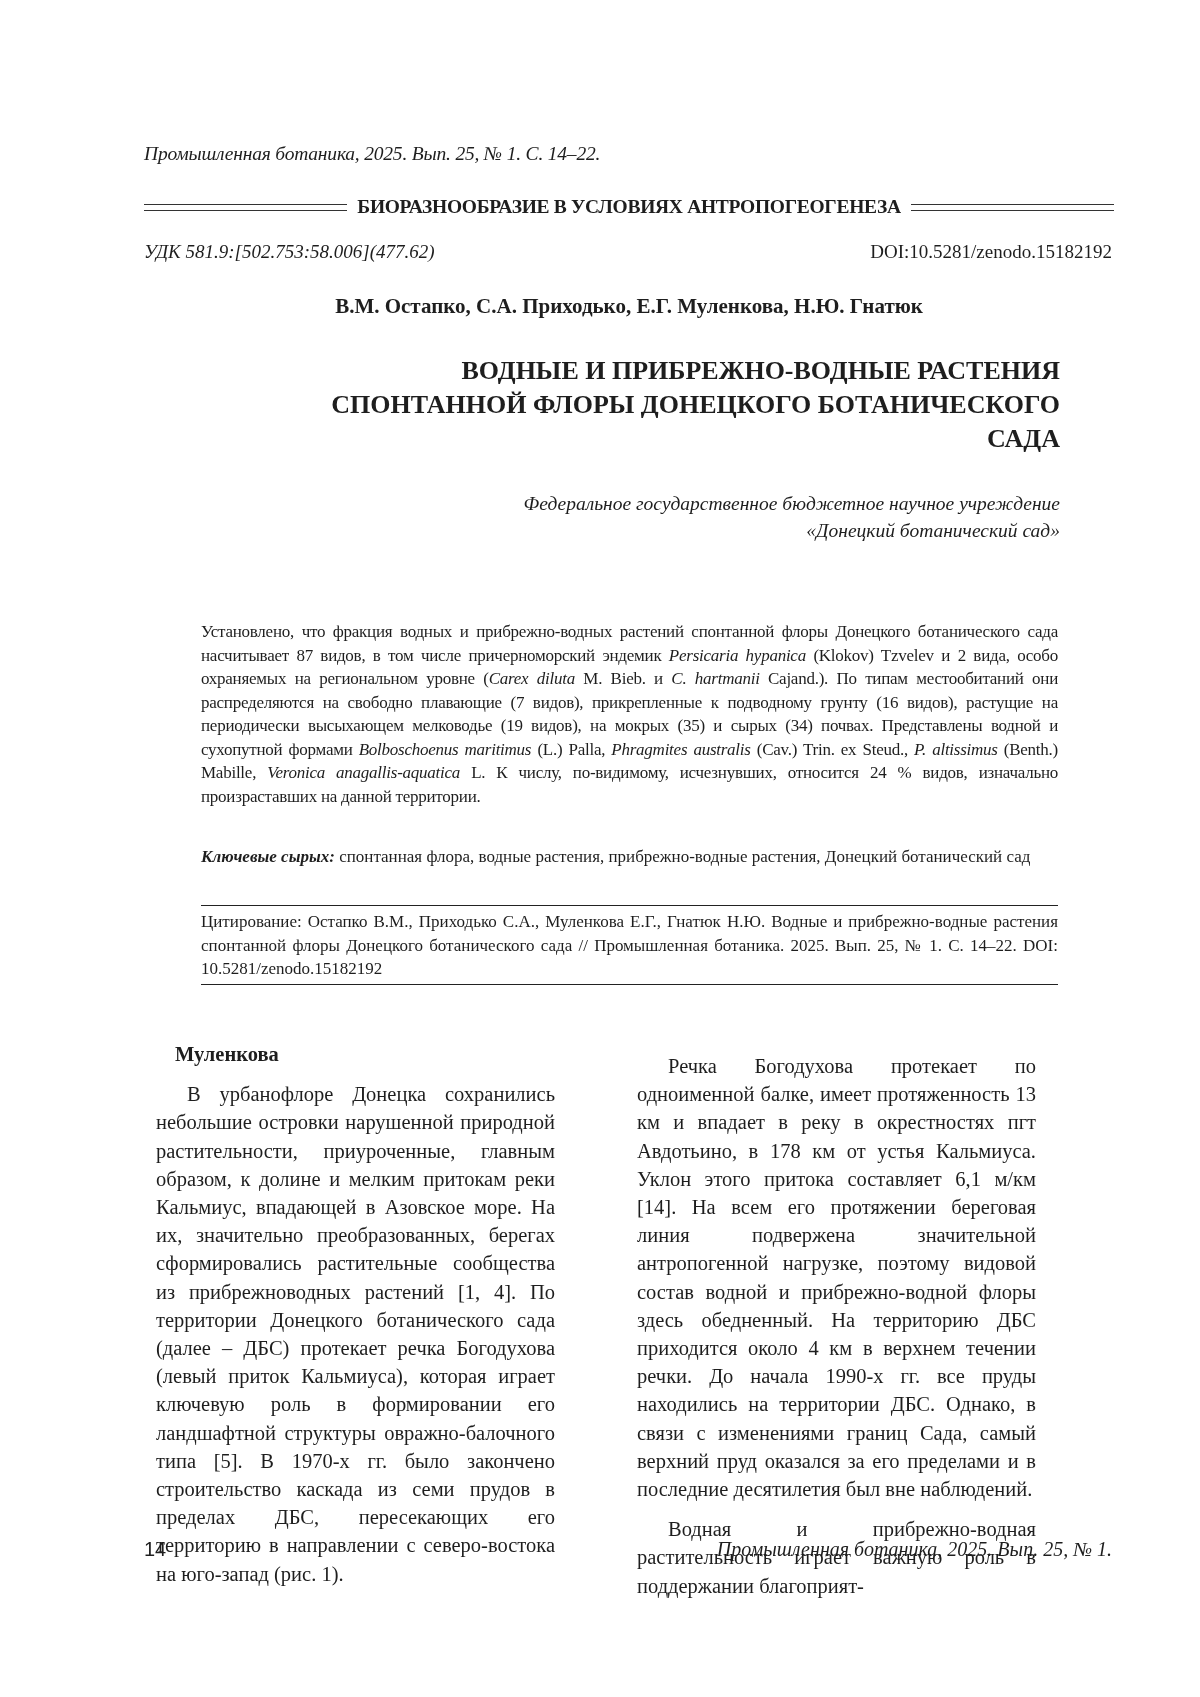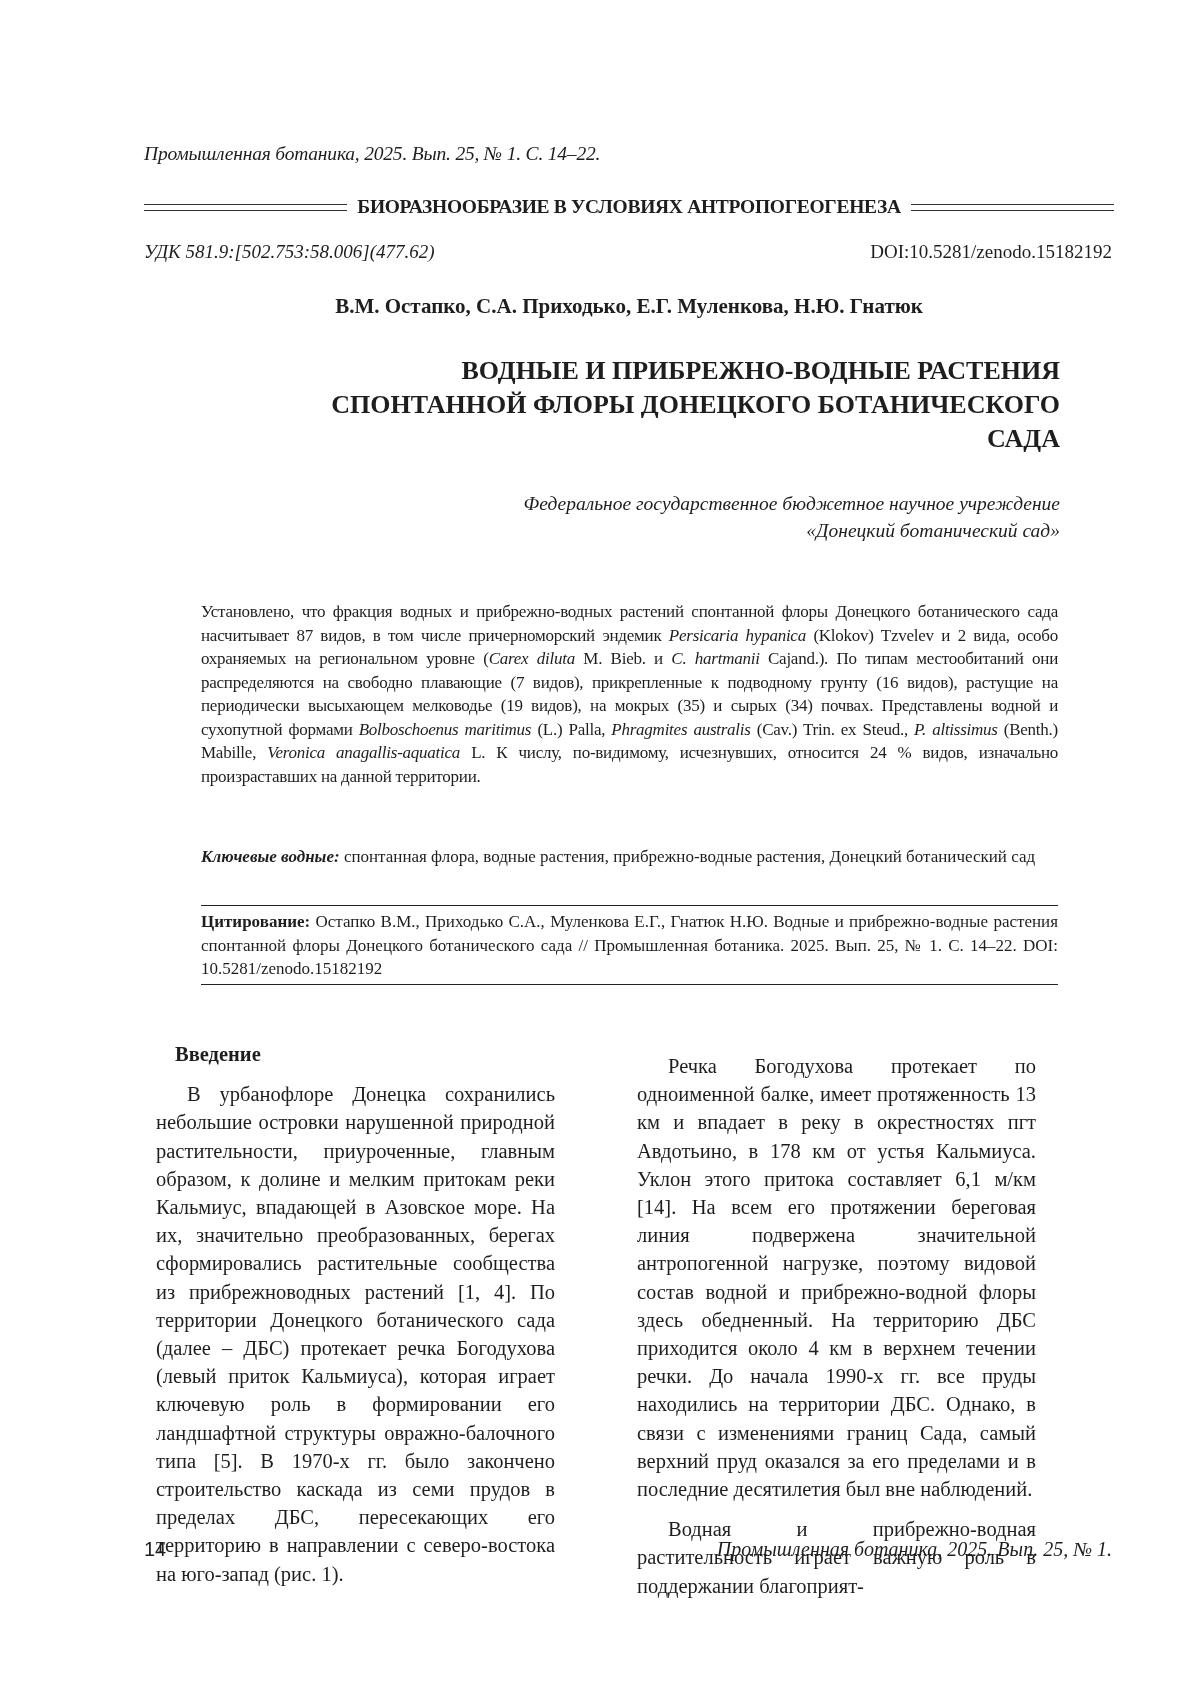--- a/index.html
+++ b/index.html
@@ -7,26 +7,26 @@
   .abs { position: absolute; }
   .journal-head { left: 144px; top: 143px; font-style: italic; font-size: 19.5px; letter-spacing: -0.2px; }
   .rubric { left: 144px; top: 192px; width: 970px; height: 30px; display: flex; align-items: center; gap: 8px; }
   .rubric .dbl { flex: 1; height: 5px; border-top: 1.5px solid #333; border-bottom: 1.5px solid #333; }
   .rubric .txt { font-weight: bold; font-size: 19.5px; letter-spacing: -0.3px; padding: 0 2px; white-space: nowrap; }
   .udk { left: 144px; top: 241px; font-style: italic; font-size: 19px; }
   .doi { right: 88px; top: 241px; font-size: 19px; }
   .authors { left: 144px; width: 970px; top: 294px; text-align: center; font-weight: bold; font-size: 21px; }
   .title { left: 200px; width: 860px; top: 354px; text-align: right; font-weight: bold; font-size: 26px; line-height: 34px; }
   .affil { left: 200px; width: 860px; top: 490px; text-align: right; font-style: italic; font-size: 19.5px; line-height: 27px; }
-  .abstract { left: 201px; width: 857px; top: 600px; font-size: 17px; line-height: 23.5px; text-align: justify; letter-spacing: -0.25px; }
+  .abstract { left: 201px; width: 857px; top: 620px; font-size: 17px; line-height: 23.5px; text-align: justify; letter-spacing: -0.25px; }
   .abstract i { font-style: italic; }
   .keywords { left: 201px; width: 857px; top: 845px; font-size: 17px; line-height: 23.5px; text-align: justify; }
   .kw-label { font-weight: bold; font-style: italic; }
   .cite-box { left: 201px; width: 857px; top: 905px; border-top: 1.5px solid #222; border-bottom: 1.5px solid #222; padding: 4px 0 3px 0; font-size: 17px; line-height: 23.5px; text-align: justify; }
-  .cite-label { font-weight: bold; }
+  .cite-label { font-weight: normal; }
   .col { top: 1040px; width: 423px; font-size: 20.5px; line-height: 28.2px; text-align: justify; }
   .col-left { left: 144px; }
   .col-right { left: 625px; }
   .col p { margin: 12px; text-indent: 31px; }
   .col .section-head { font-weight: bold; text-indent: 31px; margin: 0; }
   .col-right p + p { margin-top: 6px; }
   .page-num { left: 144px; top: 1538px; font-family: "Liberation Sans", sans-serif; font-size: 20px; }
   .footer-journal { right: 88px; top: 1538px; font-style: italic; font-size: 20px; }
 </style>
 </head>
@@ -52,29 +52,29 @@
 </div>
 
 <div class="abs affil">
   <div>Федеральное государственное бюджетное научное учреждение</div>
   <div>«Донецкий ботанический сад»</div>
 </div>
 
 <div class="abs abstract" id="abstract-box"><span>Установлено, что фракция водных и прибрежно-водных растений спонтанной флоры Донецкого ботанического сада насчитывает 87 видов, в том числе причерноморский эндемик </span><i>Persicaria hypanica</i><span> (Klokov) Tzvelev и 2 вида, особо охраняемых на региональном уровне (</span><i>Carex diluta</i><span> M. Bieb. и </span><i>C. hartmanii</i><span> Cajand.). По типам местообитаний они распределяются на свободно плавающие (7 видов), прикрепленные к подводному грунту (16 видов), растущие на периодически высыхающем мелководье (19 видов), на мокрых (35) и сырых (34) почвах. Представлены водной и сухопутной формами </span><i>Bolboschoenus maritimus</i><span> (L.) Palla, </span><i>Phragmites australis</i><span> (Cav.) Trin. ex Steud., </span><i>P. altissimus</i><span> (Benth.) Mabille, </span><i>Veronica anagallis-aquatica</i><span> L. К числу, по-видимому, исчезнувших, относится 24 % видов, изначально произраставших на данной территории.</span></div>
 
 <div class="abs keywords">
-  <span class="kw-label">Ключевые водные:</span><span> спонтанная флора, водные растения, прибрежно-водные растения, Донецкий ботанический сад</span>
+  <span class="kw-label">Ключевые сырых:</span><span> спонтанная флора, водные растения, прибрежно-водные растения, Донецкий ботанический сад</span>
 </div>
 
 <div class="abs cite-box">
   <span class="cite-label">Цитирование:</span><span> Остапко В.М., Приходько С.А., Муленкова Е.Г., Гнатюк Н.Ю. Водные и прибрежно-водные растения спонтанной флоры Донецкого ботанического сада // Промышленная ботаника. 2025. Вып. 25, № 1. С. 14–22. DOI: 10.5281/zenodo.15182192</span>
 </div>
 
 <div class="abs col col-left">
-  <p class="section-head">Введение</p>
+  <p class="section-head">Муленкова</p>
   <p>В урбанофлоре Донецка сохранились небольшие островки нарушенной природной растительности, приуроченные, главным образом, к долине и мелким притокам реки Кальмиус, впадающей в Азовское море. На их, значительно преобразованных, берегах сформировались растительные сообщества из прибрежноводных растений [1, 4]. По территории Донецкого ботанического сада (далее – ДБС) протекает речка Богодухова (левый приток Кальмиуса), которая играет ключевую роль в формировании его ландшафтной структуры овражно-балочного типа [5]. В 1970-х гг. было закончено строительство каскада из семи прудов в пределах ДБС, пересекающих его территорию в направлении с северо-востока на юго-запад (рис. 1).</p>
 </div>
 
 <div class="abs col col-right">
   <p>Речка Богодухова протекает по одноименной балке, имеет протяженность 13 км и впадает в реку в окрестностях пгт Авдотьино, в 178 км от устья Кальмиуса. Уклон этого притока составляет 6,1 м/км [14]. На всем его протяжении береговая линия подвержена значительной антропогенной нагрузке, поэтому видовой состав водной и прибрежно-водной флоры здесь обедненный. На территорию ДБС приходится около 4 км в верхнем течении речки. До начала 1990-х гг. все пруды находились на территории ДБС. Однако, в связи с изменениями границ Сада, самый верхний пруд оказался за его пределами и в последние десятилетия был вне наблюдений.</p>
   <p>Водная и прибрежно-водная растительность играет важную роль в поддержании благоприят-</p>
 </div>
 
 <div class="abs page-num">14</div>
 <div class="abs footer-journal">Промышленная ботаника, 2025. Вып. 25, № 1.</div>

